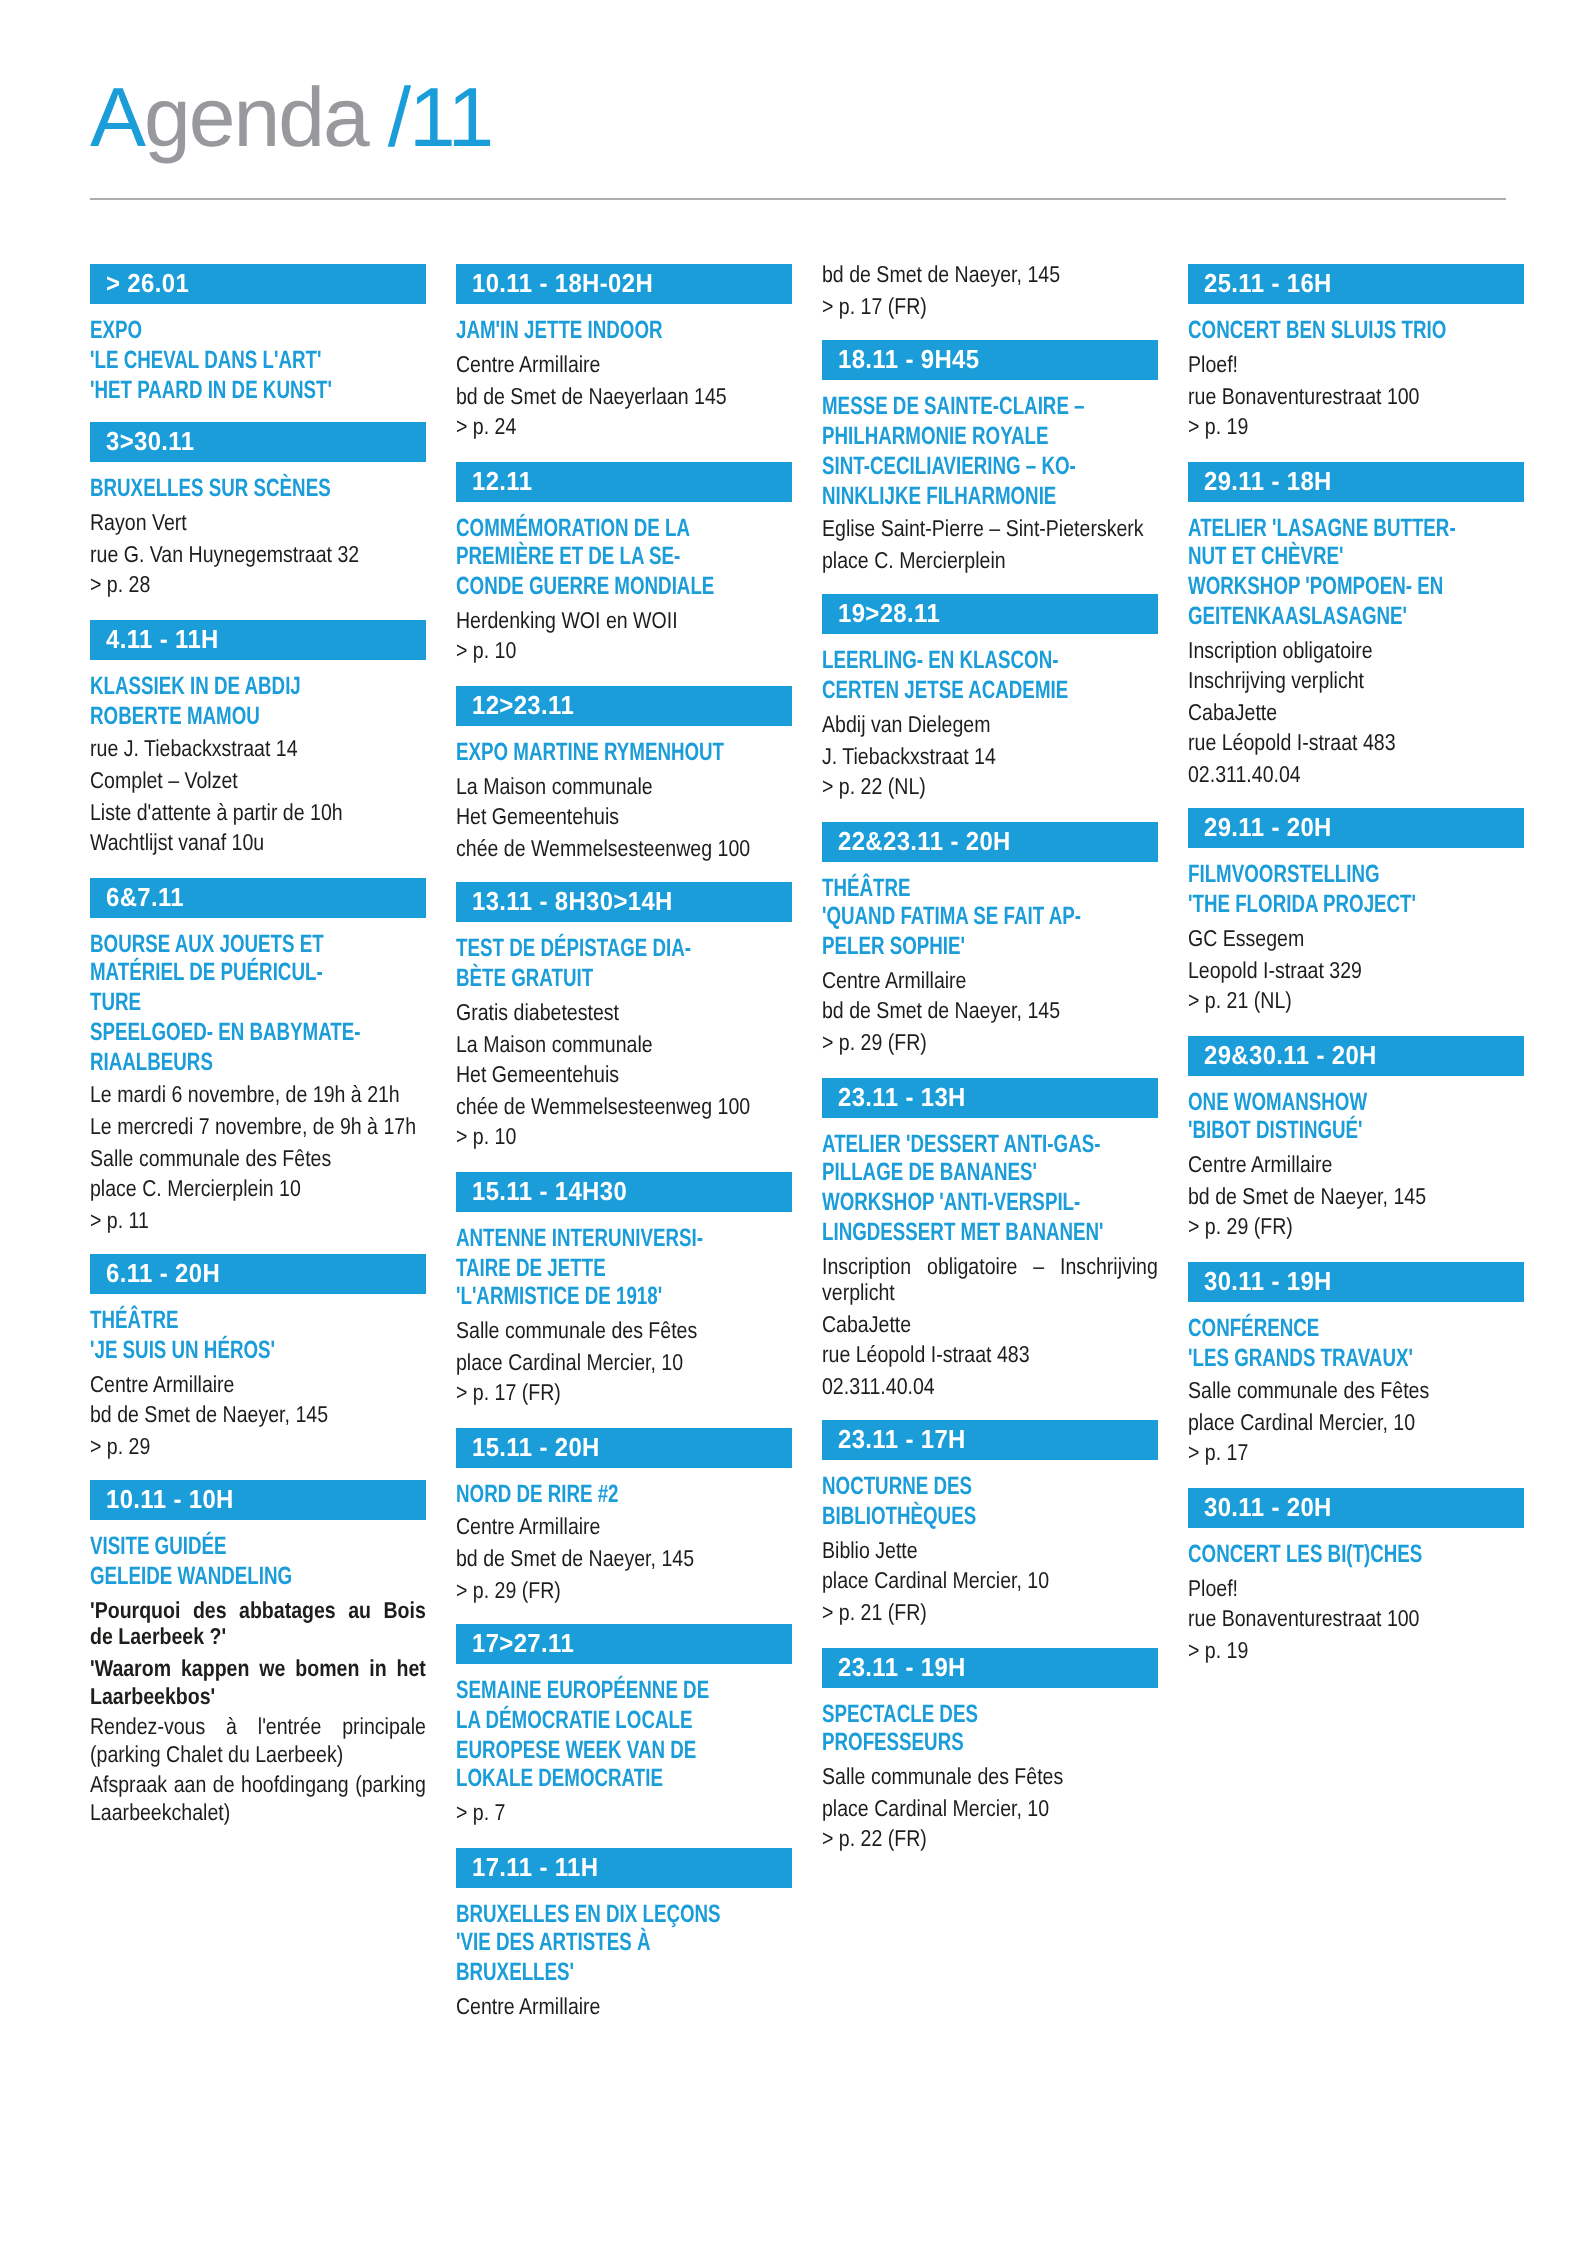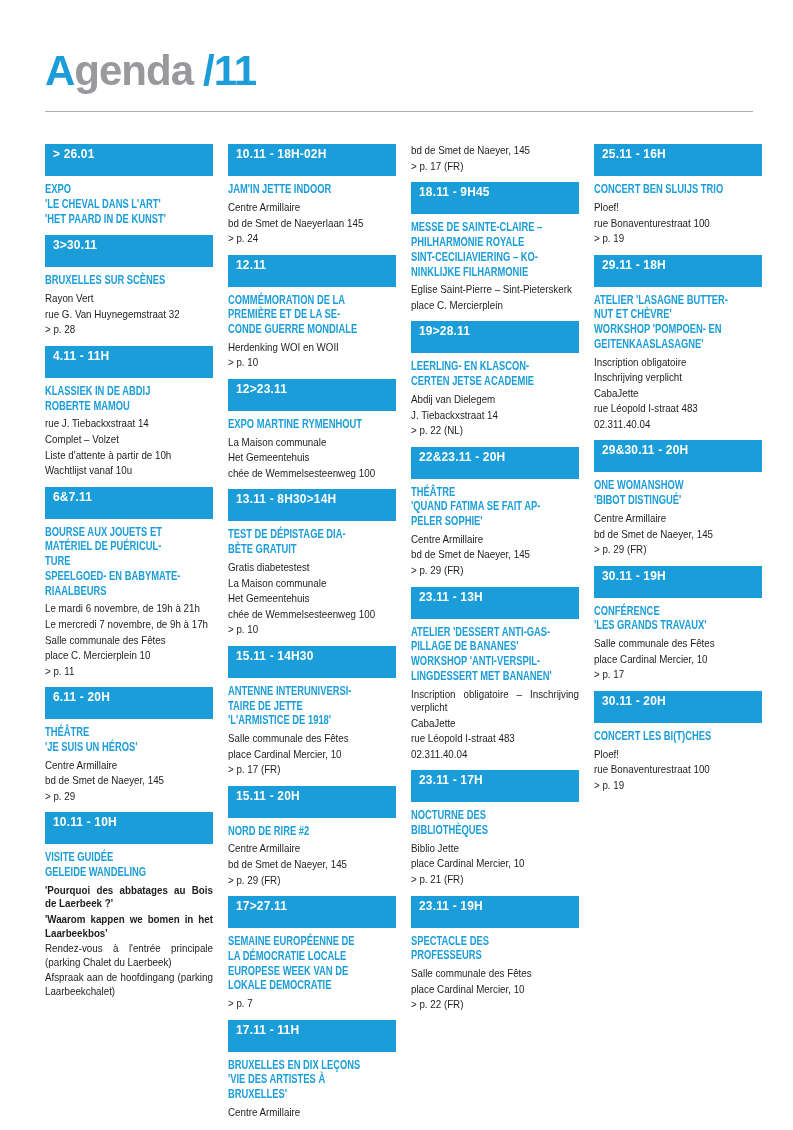--- a/index.html
+++ b/index.html
@@ -10,39 +10,38 @@
   }
   *{box-sizing:border-box;margin:0;padding:0;}
   html,body{background:#fff;}
   body{
     width:793px;height:1130px;overflow:hidden;
     font-family:"Liberation Sans",sans-serif;
     color:var(--text);
     padding:36px 30px 0 45px;
   }
   .page-title{
-    font-size:42px;line-height:1.1;font-weight:bold;letter-spacing:-1px;
+    font-size:42px;line-height:1.1;font-weight:normal;letter-spacing:-1px;
     white-space:nowrap;
-    margin-top:12px;
   }
   .t-blue{color:var(--blue);}
   .t-gray{color:var(--gray);}
   .t-issue{margin-left:10px;}
   .title-rule{
     height:1px;background:var(--divider);
     margin:17px 10px 32px 0;
   }
   .columns{
     display:flex;gap:15px;align-items:flex-start;
   }
   .column{flex:0 0 168px;width:168px;}
   .event{margin-bottom:9px;}
   .date-bar{
     background:var(--blue);color:#fff;
-    height:32px;line-height:20px;
+    height:20px;line-height:20px;
     padding-left:8px;margin-bottom:6px;
     font-weight:bold;font-size:13px;
     overflow:hidden;
   }
   .date-bar span{
     display:inline-block;transform:scaleX(.92);transform-origin:0 50%;
     white-space:nowrap;letter-spacing:.2px;
   }
   .event-title{
     color:var(--blue);font-weight:bold;font-size:12.5px;line-height:1.18;
@@ -328,20 +327,30 @@
 GEITENKAASLASAGNE'</h2>
     <div class="details">
           <p class="detail">Inscription obligatoire</p>
           <p class="detail">Inschrijving verplicht</p>
           <p class="detail">CabaJette</p>
           <p class="detail">rue Léopold I-straat 483</p>
           <p class="detail">02.311.40.04</p>
         </div>
   </section>
 
+  <section class="event">
+    <div class="date-bar"><span>29.11 - 20H</span></div>
+    <h2 class="event-title">FILMVOORSTELLING
+'THE FLORIDA PROJECT'</h2>
+    <div class="details">
+          <p class="detail">GC Essegem</p>
+          <p class="detail">Leopold I-straat 329</p>
+          <p class="detail">&gt; p. 21 (NL)</p>
+        </div>
+  </section>
 
   <section class="event">
     <div class="date-bar"><span>29&amp;30.11 - 20H</span></div>
     <h2 class="event-title">ONE WOMANSHOW
 'BIBOT DISTINGUÉ'</h2>
     <div class="details">
           <p class="detail">Centre Armillaire</p>
           <p class="detail">bd de Smet de Naeyer, 145</p>
           <p class="detail">&gt; p. 29 (FR)</p>
         </div>

